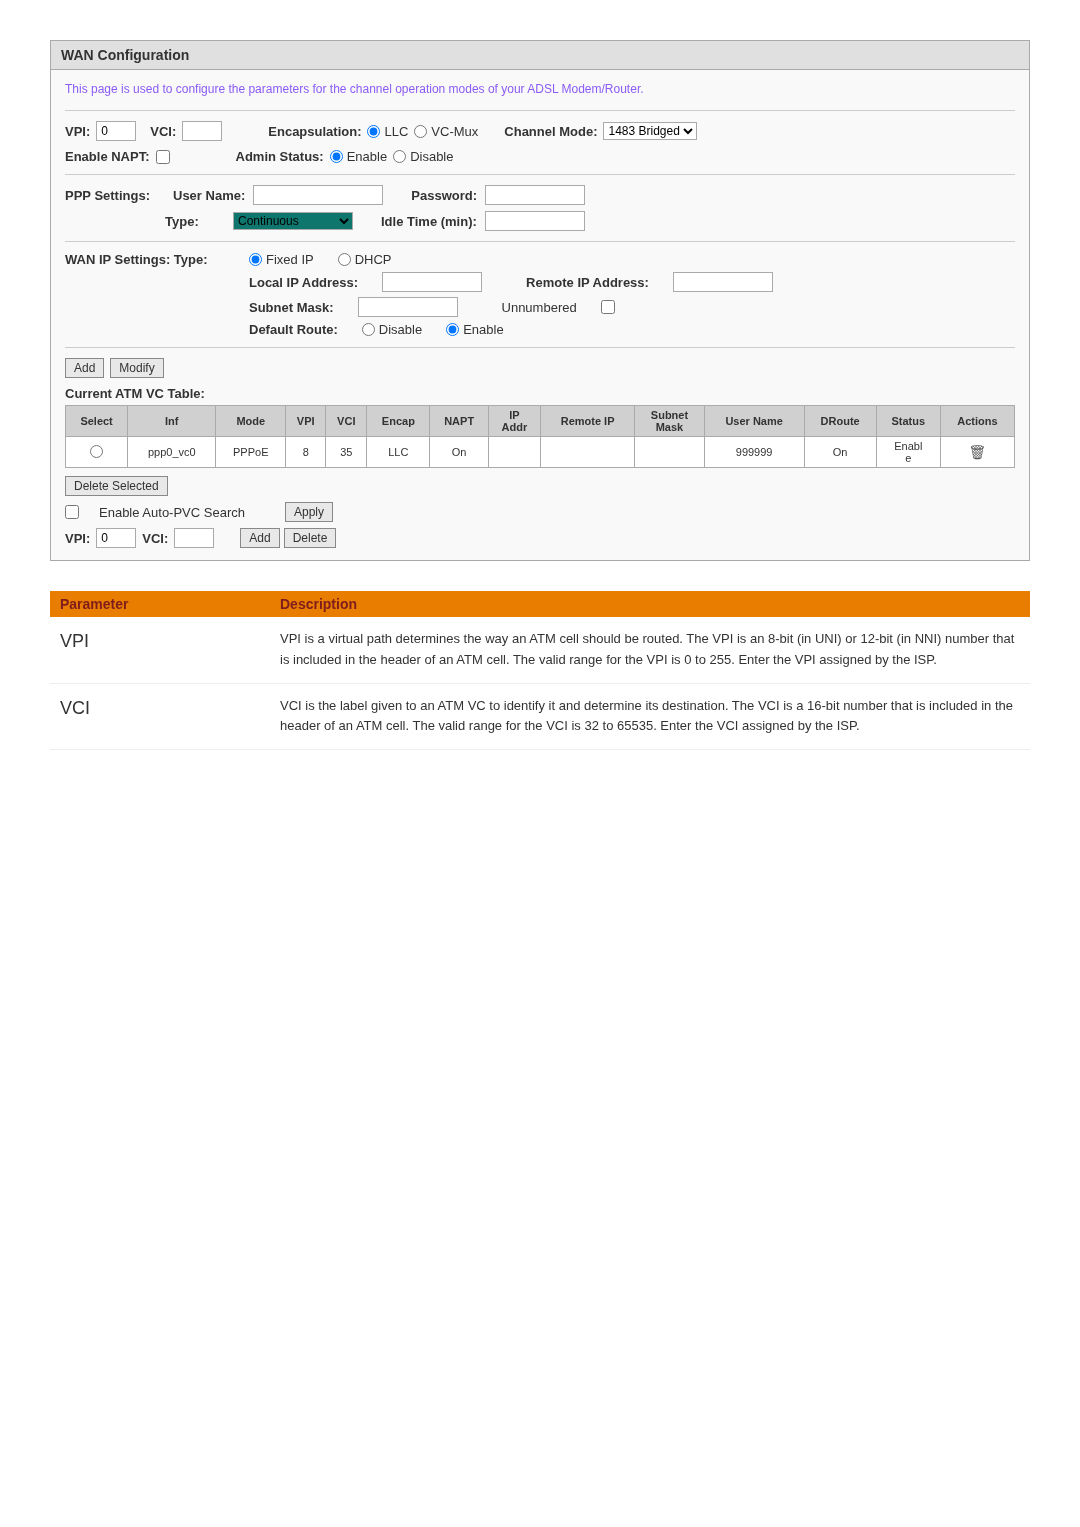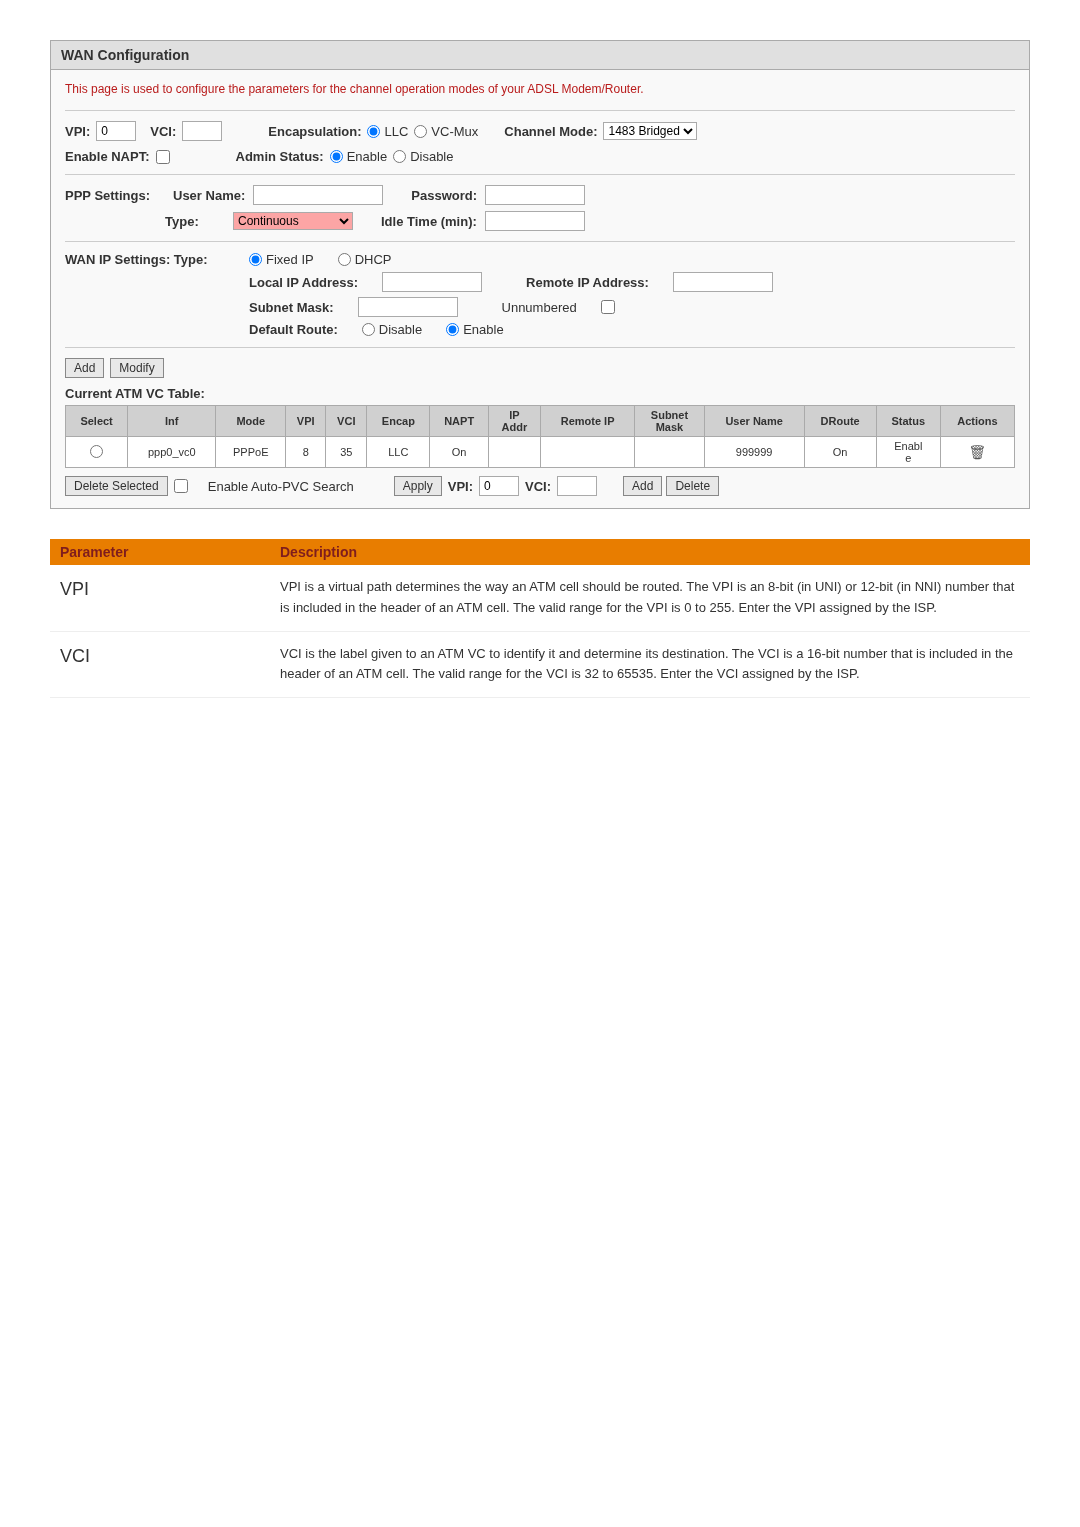--- a/index.html
+++ b/index.html
@@ -27,21 +27,21 @@
       font-weight: bold;
       font-size: 14px;
       color: #333;
       border-bottom: 1px solid #aaa;
     }
     .wan-body {
       padding: 12px 14px;
     }
     .wan-desc {
       font-size: 12px;
-      color: #b91c1c;
+      color: #8b5cf6;
       margin-bottom: 14px;
     }
 
     
     .form-row {
       display: flex;
       align-items: center;
       margin-bottom: 8px;
       gap: 6px;
     }
@@ -95,21 +95,21 @@
       font-weight: bold;
       min-width: 100px;
     }
     .ppp-sub-label {
       min-width: 60px;
       margin-left: 100px;
     }
     .type-select {
       font-size: 12px;
       border: 1px solid #aaa;
-      background: #fca5a5;
+      background: #0f766e;
       width: 120px;
     }
     .password-label {
       font-weight: bold;
       margin-left: 20px;
     }
     .idle-label {
       font-weight: bold;
       margin-left: 20px;
     }
@@ -169,20 +169,21 @@
       border: 1px solid #aaa;
       padding: 3px 5px;
       text-align: center;
       background: #fff;
     }
 
     
     .bottom-controls {
       margin-top: 8px;
       display: flex;
+      flex-direction: column;
       gap: 6px;
     }
     .auto-pvc-row {
       display: flex;
       align-items: center;
       gap: 20px;
     }
     .vpi-row {
       display: flex;
       align-items: center;

